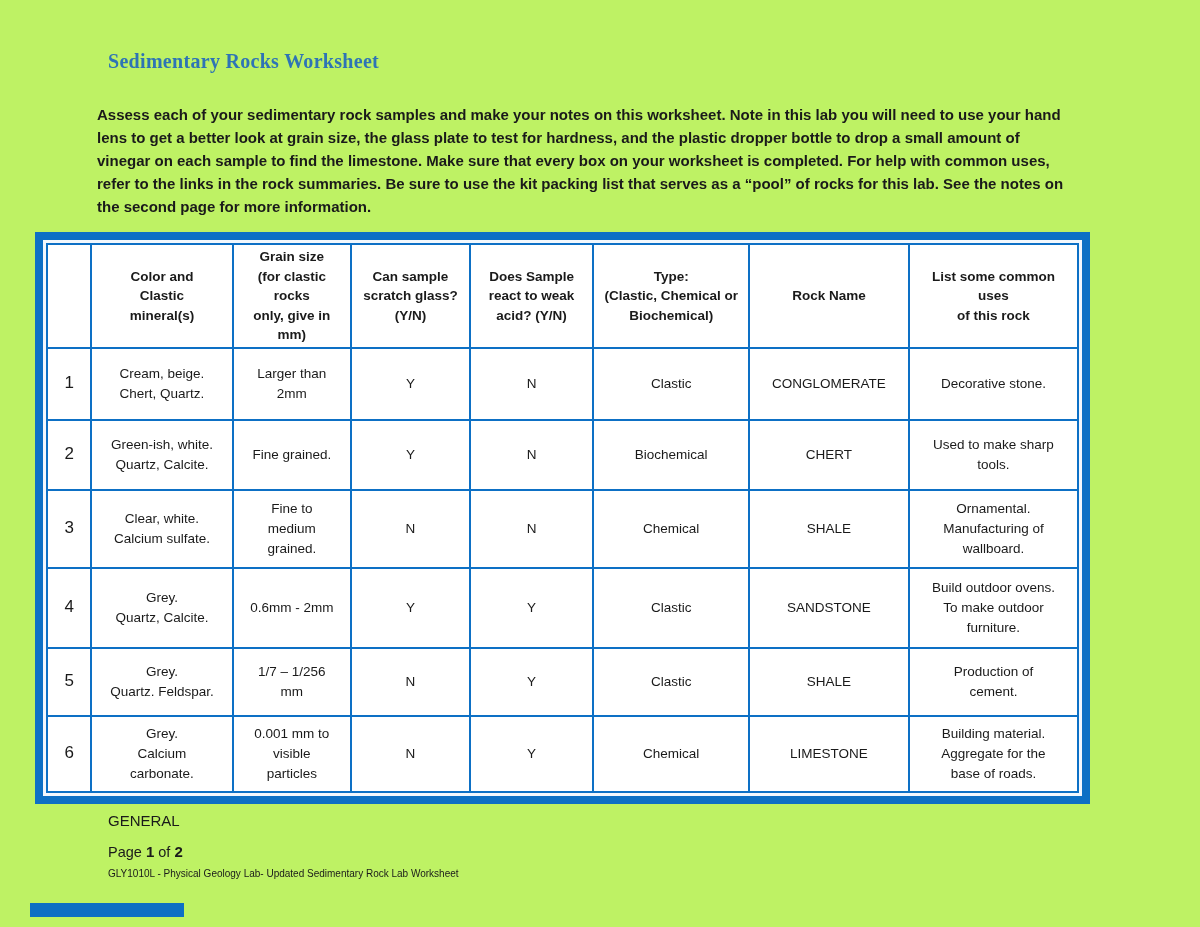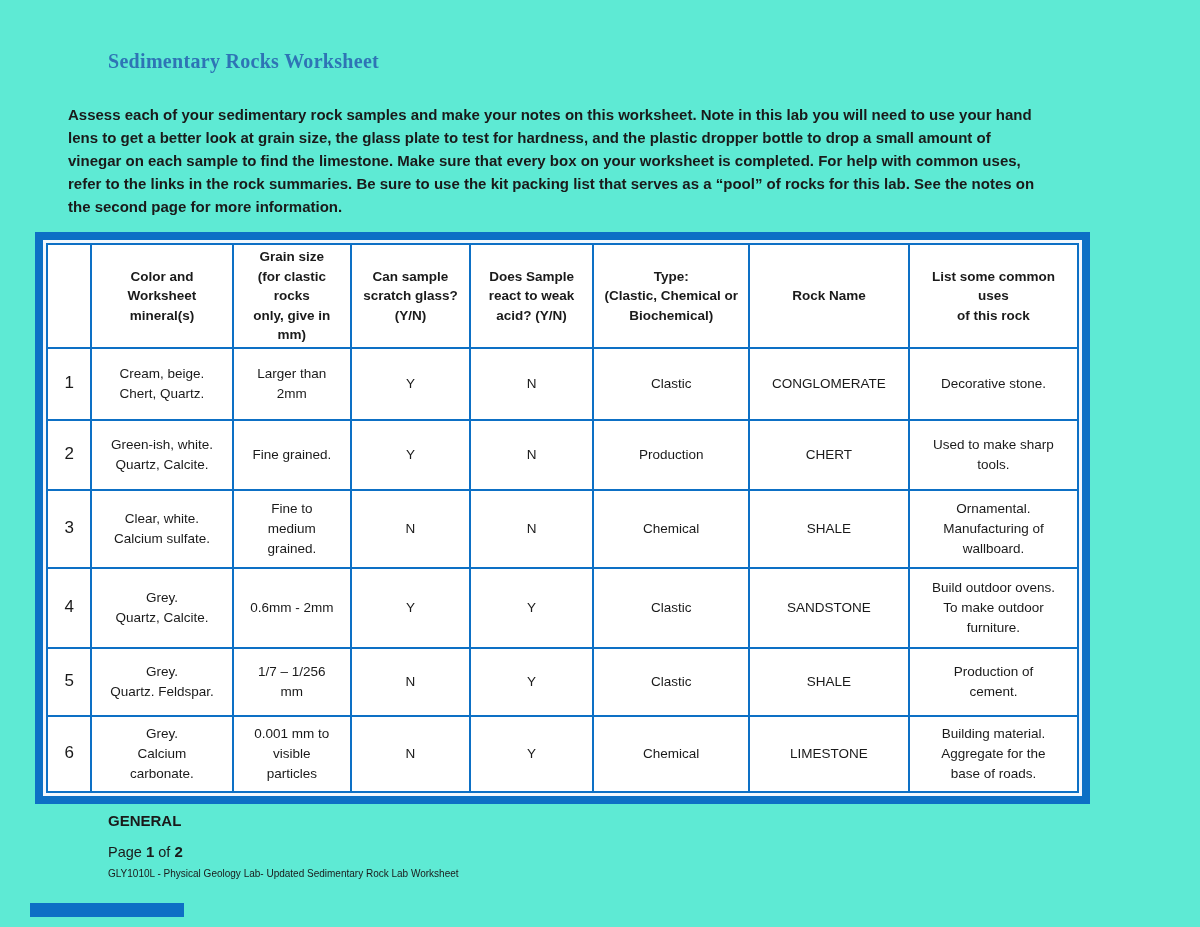--- a/index.html
+++ b/index.html
@@ -1,34 +1,34 @@
 <!DOCTYPE html>
 <html style="--tblue: #0D70C5;"><head>
 <meta charset="utf-8">
 <style>
   html,body{margin:0;padding:0;}
   body{background:#ffffff;}
   .page{
     position:relative;
     width:1200px;
     height:927px;
-    background:#5eead4;
+    background:#bef264;
     overflow:hidden;
     font-family:"Liberation Sans", sans-serif;
     color:#1a1a1a;
   }
   .doc-title{
     margin:50px 0 0 108px;
     font-family:"Liberation Serif", serif;
     font-weight:700;
     font-size:20px;
     letter-spacing:0.3px;
   }
   .intro{
-    margin:30px 0 0 68px;
+    margin:30px 0 0 97px;
     width:980px;
     font-size:15px;
     font-weight:700;
     line-height:23px;
   }
   .table-frame{
     box-sizing:border-box;
     margin:14px 0 0 35px;
     width:1055px;
     border:8px solid var(--tblue);
@@ -62,21 +62,21 @@
   th{font-weight:700;}
   tbody tr:nth-child(1){height:72px;}
   tbody tr:nth-child(2){height:70px;}
   tbody tr:nth-child(3){height:78px;}
   tbody tr:nth-child(4){height:80px;}
   tbody tr:nth-child(5){height:68px;}
   tbody tr:nth-child(6){height:76px;}
   td.c0{font-size:17px;}
   .footer{margin:8px 0 0 108px;}
   .section-label{
-    font-weight:700;
+    font-weight:400;
     font-size:15px;
     margin:0;
   }
   .page-line{
     margin:14px 0 8px 0;
     font-size:14.5px;
   }
   .page-line b{font-size:15px;}
   .course-line{
     margin:5px 0 0 0;
@@ -109,21 +109,21 @@
           <col class="c3">
         <col class="c4">
           <col class="c5">
           <col class="c6">
           <col class="c7">
       </colgroup>
       <thead>
         <tr>
           <th></th>
           <th>Color and
-Worksheet
+Clastic
 mineral(s)</th>
           <th>Grain size
 (for clastic rocks
 only, give in
 mm)</th>
           <th>Can sample
 scratch glass?
 (Y/N)</th>
           <th>Does Sample
 react to weak
@@ -149,21 +149,21 @@
             <td class="c6">CONGLOMERATE</td>
             <td class="c7">Decorative stone.</td>
           </tr>
           <tr>
             <td class="c0">2</td>
             <td class="c1">Green-ish, white.
 Quartz, Calcite.</td>
             <td class="c2">Fine grained.</td>
             <td class="c3">Y</td>
             <td class="c4">N</td>
-            <td class="c5">Production</td>
+            <td class="c5">Biochemical</td>
             <td class="c6">CHERT</td>
             <td class="c7">Used to make sharp
 tools.</td>
           </tr>
           <tr>
             <td class="c0">3</td>
             <td class="c1">Clear, white.
 Calcium sulfate.</td>
             <td class="c2">Fine to
 medium

